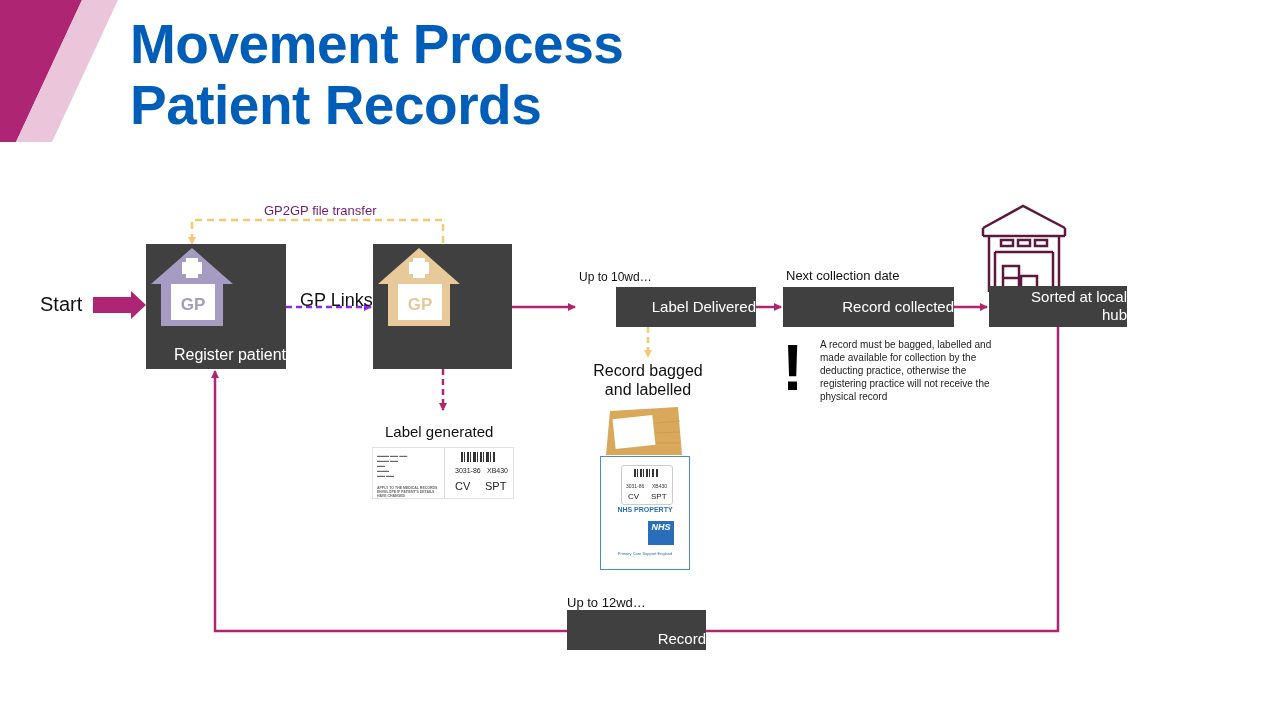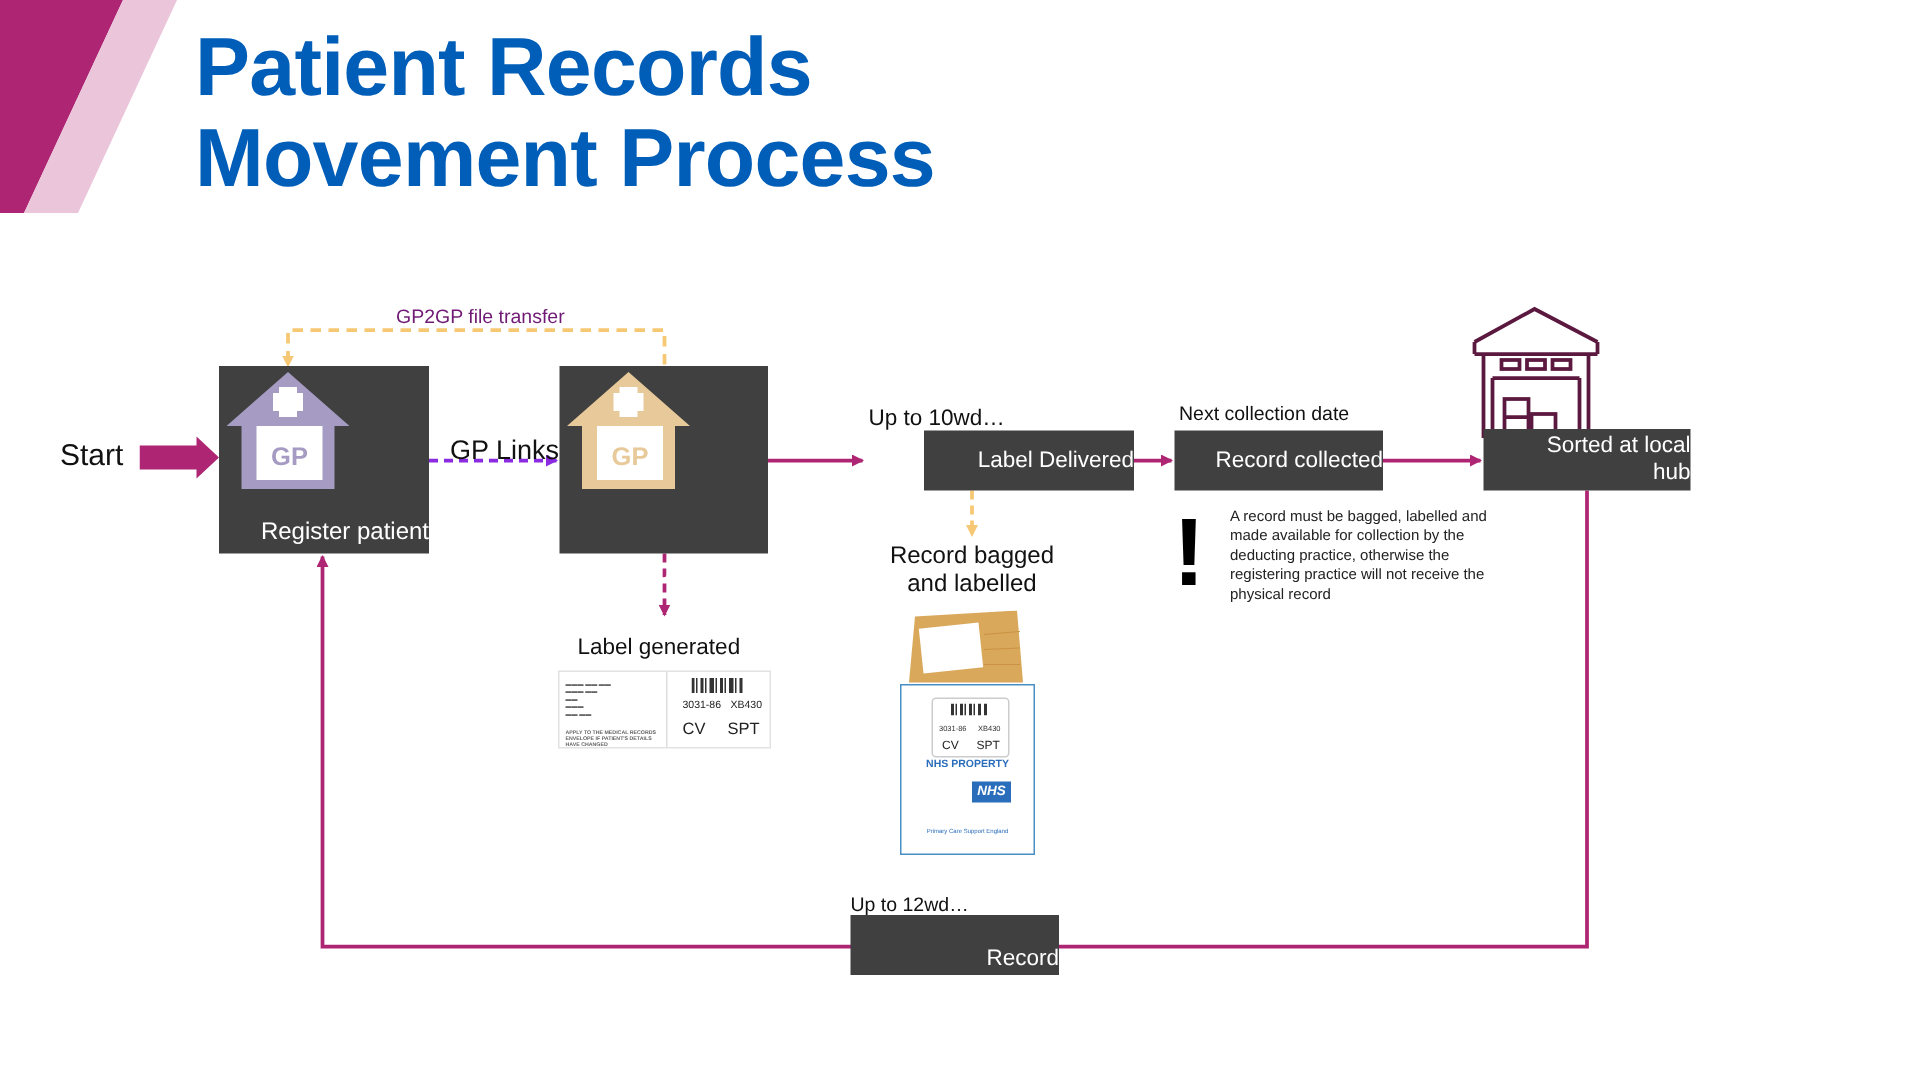--- a/index.html
+++ b/index.html
@@ -18,22 +18,22 @@
 </style>
 </head>
 <body>
 
 <svg class="abs" style="left:0;top:0" width="130" height="142">
   <polygon points="0,0 82,0 16,142 0,142" fill="#AE2573"></polygon>
   <polygon points="82,0 118,0 52,142 16,142" fill="#EBC5DA"></polygon>
 </svg>
 
 <div class="abs title">
+  <div>Movement Process</div>
   <div>Patient Records</div>
-  <div>Movement Process</div>
 </div>
 
 <svg class="connectors" width="1280" height="720">
   <defs>
     <marker id="arrMag" markerWidth="8" markerHeight="8" refX="7" refY="4" orient="auto" markerUnits="userSpaceOnUse">
       <path d="M0,0 L8,4 L0,8 z" fill="#AE2573"></path>
     </marker>
     <marker id="arrYel" markerWidth="8" markerHeight="8" refX="7" refY="4" orient="auto" markerUnits="userSpaceOnUse">
       <path d="M0,0 L8,4 L0,8 z" fill="#F7C873"></path>
     </marker>
@@ -112,21 +112,21 @@
           <rect x="32" y="0" width="2" height="10"></rect>
         </g>
     </svg>
     <div class="abs lt" style="left:10px;top:19px;font-size:7px;">3031-86</div>
     <div class="abs lt" style="left:42px;top:19px;font-size:7px;">XB430</div>
     <div class="abs big" style="left:10px;top:32px;font-size:11px;">CV</div>
     <div class="abs big" style="left:40px;top:32px;font-size:11px;">SPT</div>
   </div>
 </div>
 
-<div class="abs small" style="left:579px;top:270px;font-size:15px;">Up to 10wd…</div>
+<div class="abs small" style="left:579px;top:270px;font-size:12px;">Up to 10wd…</div>
 
 <div class="abs dark" style="left:577px;top:287px;width:140px;height:40px;line-height:40px;margin-left:39px;">
   <span class="box-label" style="font-size:15px;">Label Delivered</span>
 </div>
 
 <div class="abs" style="left:578px;top:361px;width:140px;text-align:center;font-size:16px;line-height:19px;color:#111;">Record bagged and labelled</div>
 
 <svg class="abs" style="left:604px;top:407px" width="80" height="50">
   <polygon points="6,4 74,0 78,48 2,48" fill="#D9A85B"></polygon>
   <rect x="10" y="10" width="40" height="30" fill="#fff" transform="rotate(-6 30 25)"></rect>
@@ -150,27 +150,27 @@
           <rect x="18" y="0" width="2" height="8"></rect>
           <rect x="22" y="0" width="2" height="8"></rect>
         </g>
     </svg>
     <div class="abs" style="left:4px;top:17px;font-size:5px;color:#333;">3031-86</div>
     <div class="abs" style="left:30px;top:17px;font-size:5px;color:#333;">XB430</div>
     <div class="abs" style="left:6px;top:26px;font-size:8px;color:#222;">CV</div>
     <div class="abs" style="left:29px;top:26px;font-size:8px;color:#222;">SPT</div>
   </div>
   <div class="abs" style="left:0;right:0;top:49px;text-align:center;font-size:7px;font-weight:bold;color:#2a6ebb;">NHS PROPERTY</div>
-  <div class="abs" style="left:47px;top:64px;width:26px;height:14px;background:#2a6ebb;color:#fff;font-size:9px;font-weight:bold;font-style:italic;text-align:center;line-height:12px;">NHS</div>
+  <div class="abs" style="left:47px;top:64px;width:26px;height:24px;background:#2a6ebb;color:#fff;font-size:9px;font-weight:bold;font-style:italic;text-align:center;line-height:12px;">NHS</div>
   <div class="abs" style="left:0;right:0;top:94px;text-align:center;font-size:4px;color:#2a6ebb;">Primary Care Support England</div>
 </div>
 
 <div class="abs small" style="left:786px;top:268px;font-size:13px;">Next  collection date</div>
 
-<div class="abs dark" style="left:783px;top:287px;width:139px;height:40px;line-height:40px;">
+<div class="abs dark" style="left:783px;top:287px;width:139px;height:40px;line-height:40px;padding-left:32px;">
   <span class="box-label" style="font-size:15px;">Record collected</span>
 </div>
 
 <div class="abs" style="left:782px;top:333px;font-size:64px;font-weight:bold;line-height:70px;color:#000;">!</div>
 <div class="abs note" style="left:820px;top:338px;width:190px;">A record must be bagged, labelled and made available for collection by the deducting practice, otherwise the registering practice will not receive the physical record</div>
 
 <svg class="abs" style="left:981px;top:204px" width="86" height="88">
   <g fill="none" stroke="#5C1940" stroke-width="2.5">
     <polyline points="2,24 42,2 84,24"></polyline>
     <line x1="2" y1="24" x2="2" y2="32"></line>

